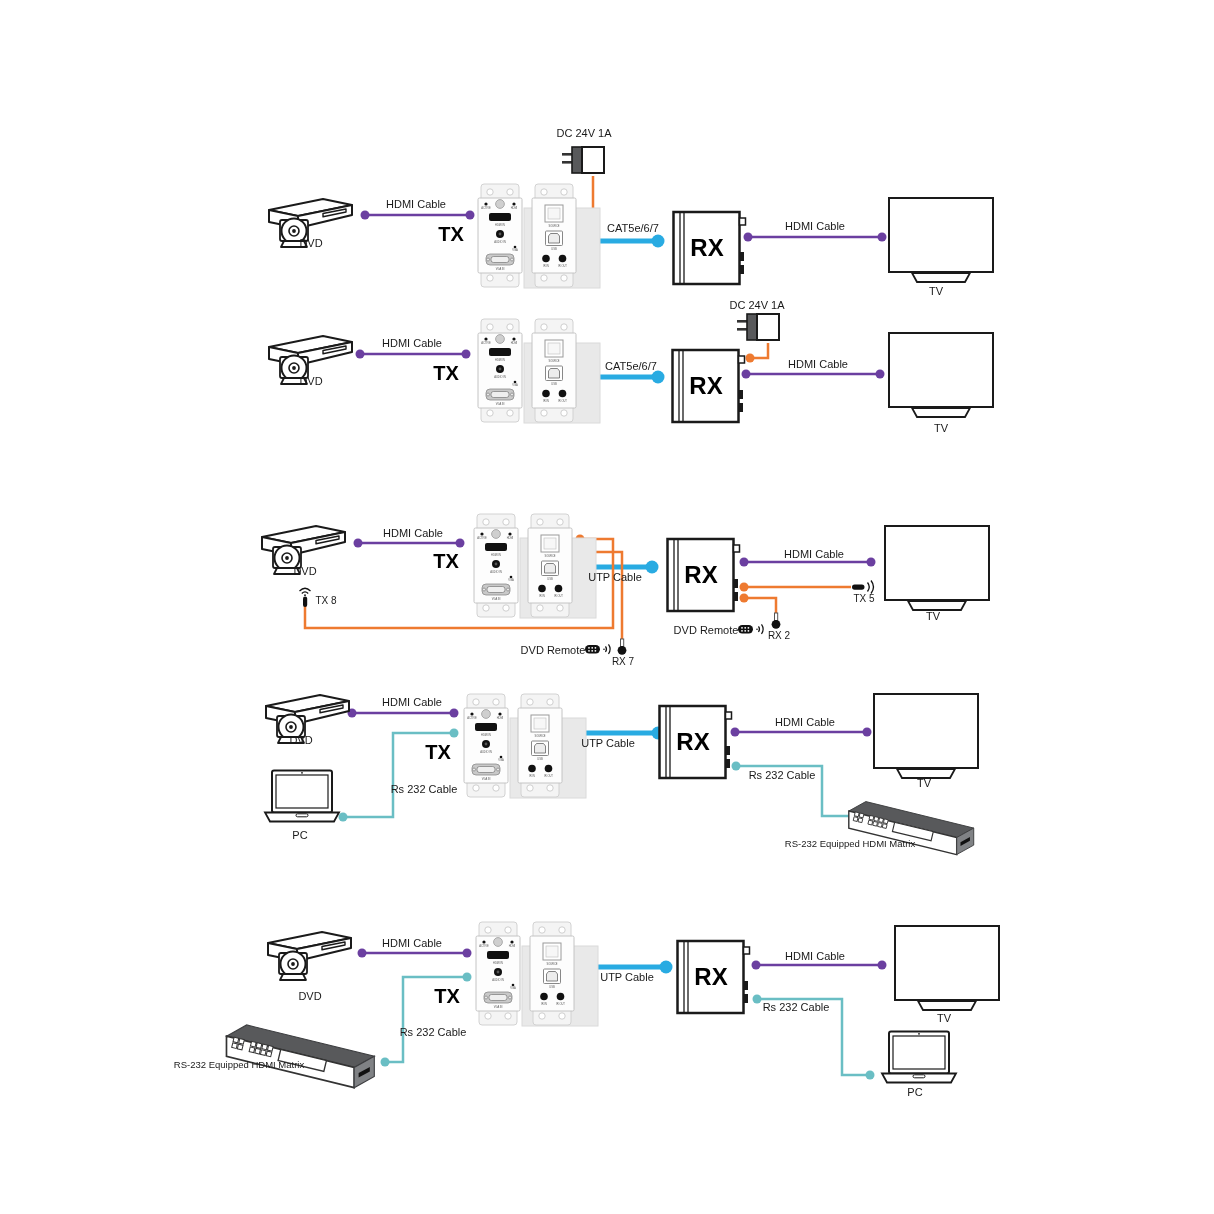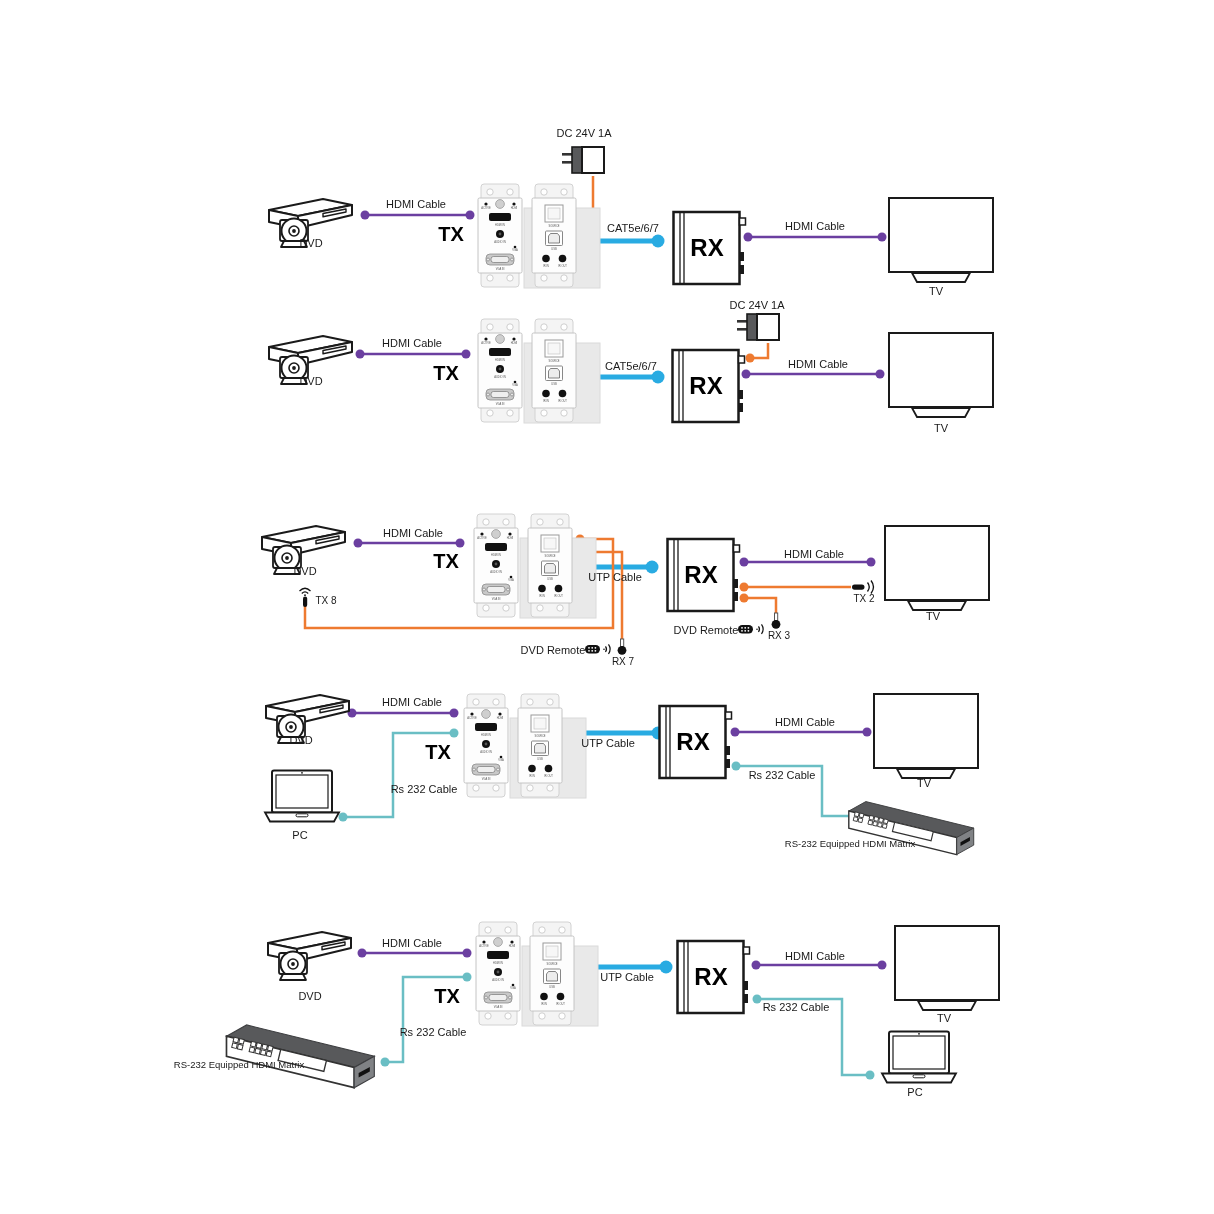--- a/index.html
+++ b/index.html
@@ -497,21 +497,21 @@
   <div class="lbl" style="left:933px;top:610px">TV</div>
   <div class="ph" style="left:851px;top:579px;width:26px">
   <svg viewBox="0 0 26 16">
     <rect x="1" y="5.5" width="12.5" height="5.2" rx="2.6" fill="#111"></rect>
     <g stroke="#111" stroke-width="1.3" fill="none">
       <path d="M16.5,3.5 Q20,8 16.5,12.5"></path>
       <path d="M20,1.5 Q25,8 20,14.5"></path>
     </g>
   </svg>
 </div>
-  <div class="lbl lbl-ir" style="left:864px;top:593px">TX 2</div>
+  <div class="lbl lbl-ir" style="left:864px;top:593px">TX 5</div>
   <div class="lbl" style="left:706px;top:624px">DVD Remote</div>
   <div class="ph" style="left:737px;top:621px;width:30px">
   <svg viewBox="0 0 30 16">
     <rect x="1" y="4" width="15" height="8.5" rx="4.2" fill="#111"></rect>
     <circle cx="5" cy="6.8" r="0.9" fill="#fff"></circle>
         <circle cx="8.2" cy="6.8" r="0.9" fill="#fff"></circle>
     <circle cx="11.4" cy="6.8" r="0.9" fill="#fff"></circle>
     <circle cx="5" cy="9.8" r="0.9" fill="#fff"></circle>
         <circle cx="8.2" cy="9.8" r="0.9" fill="#fff"></circle>
     <circle cx="11.4" cy="9.8" r="0.9" fill="#fff"></circle>
@@ -521,21 +521,21 @@
       <circle cx="20" cy="8.2" r="0.8" fill="#111" stroke="none"></circle>
     </g>
   </svg>
 </div>
   <div class="ph" style="left:770px;top:612px;width:12px">
   <svg viewBox="0 0 12 18">
     <rect x="4.5" y="1" width="3.2" height="7.5" fill="#fff" stroke="#555" stroke-width="1"></rect>
     <circle cx="6" cy="12.3" r="4.4" fill="#111"></circle>
   </svg>
 </div>
-  <div class="lbl lbl-ir" style="left:779px;top:630px">RX 3</div>
+  <div class="lbl lbl-ir" style="left:779px;top:630px">RX 2</div>
 
   <div class="ph" style="left:260px;top:690px;width:92px">
   <svg viewBox="0 0 92 60">
     <g stroke="#1a1a1a" stroke-width="2" fill="#fff" stroke-linejoin="round">
       <path d="M6,16 L60,5 L89,11 L35,22 Z"></path>
       <path d="M6,16 L35,22 L35,34 L6,28 Z"></path>
       <path d="M35,22 L89,11 L89,21 L35,34 Z"></path>
       <path d="M60,19.5 L83,15 L83,18 L60,22.8 Z" stroke-width="1.4"></path>
       <rect x="17" y="26" width="28" height="21" rx="2" stroke-width="1.8"></rect>
       <circle cx="31" cy="37" r="12.5"></circle>

